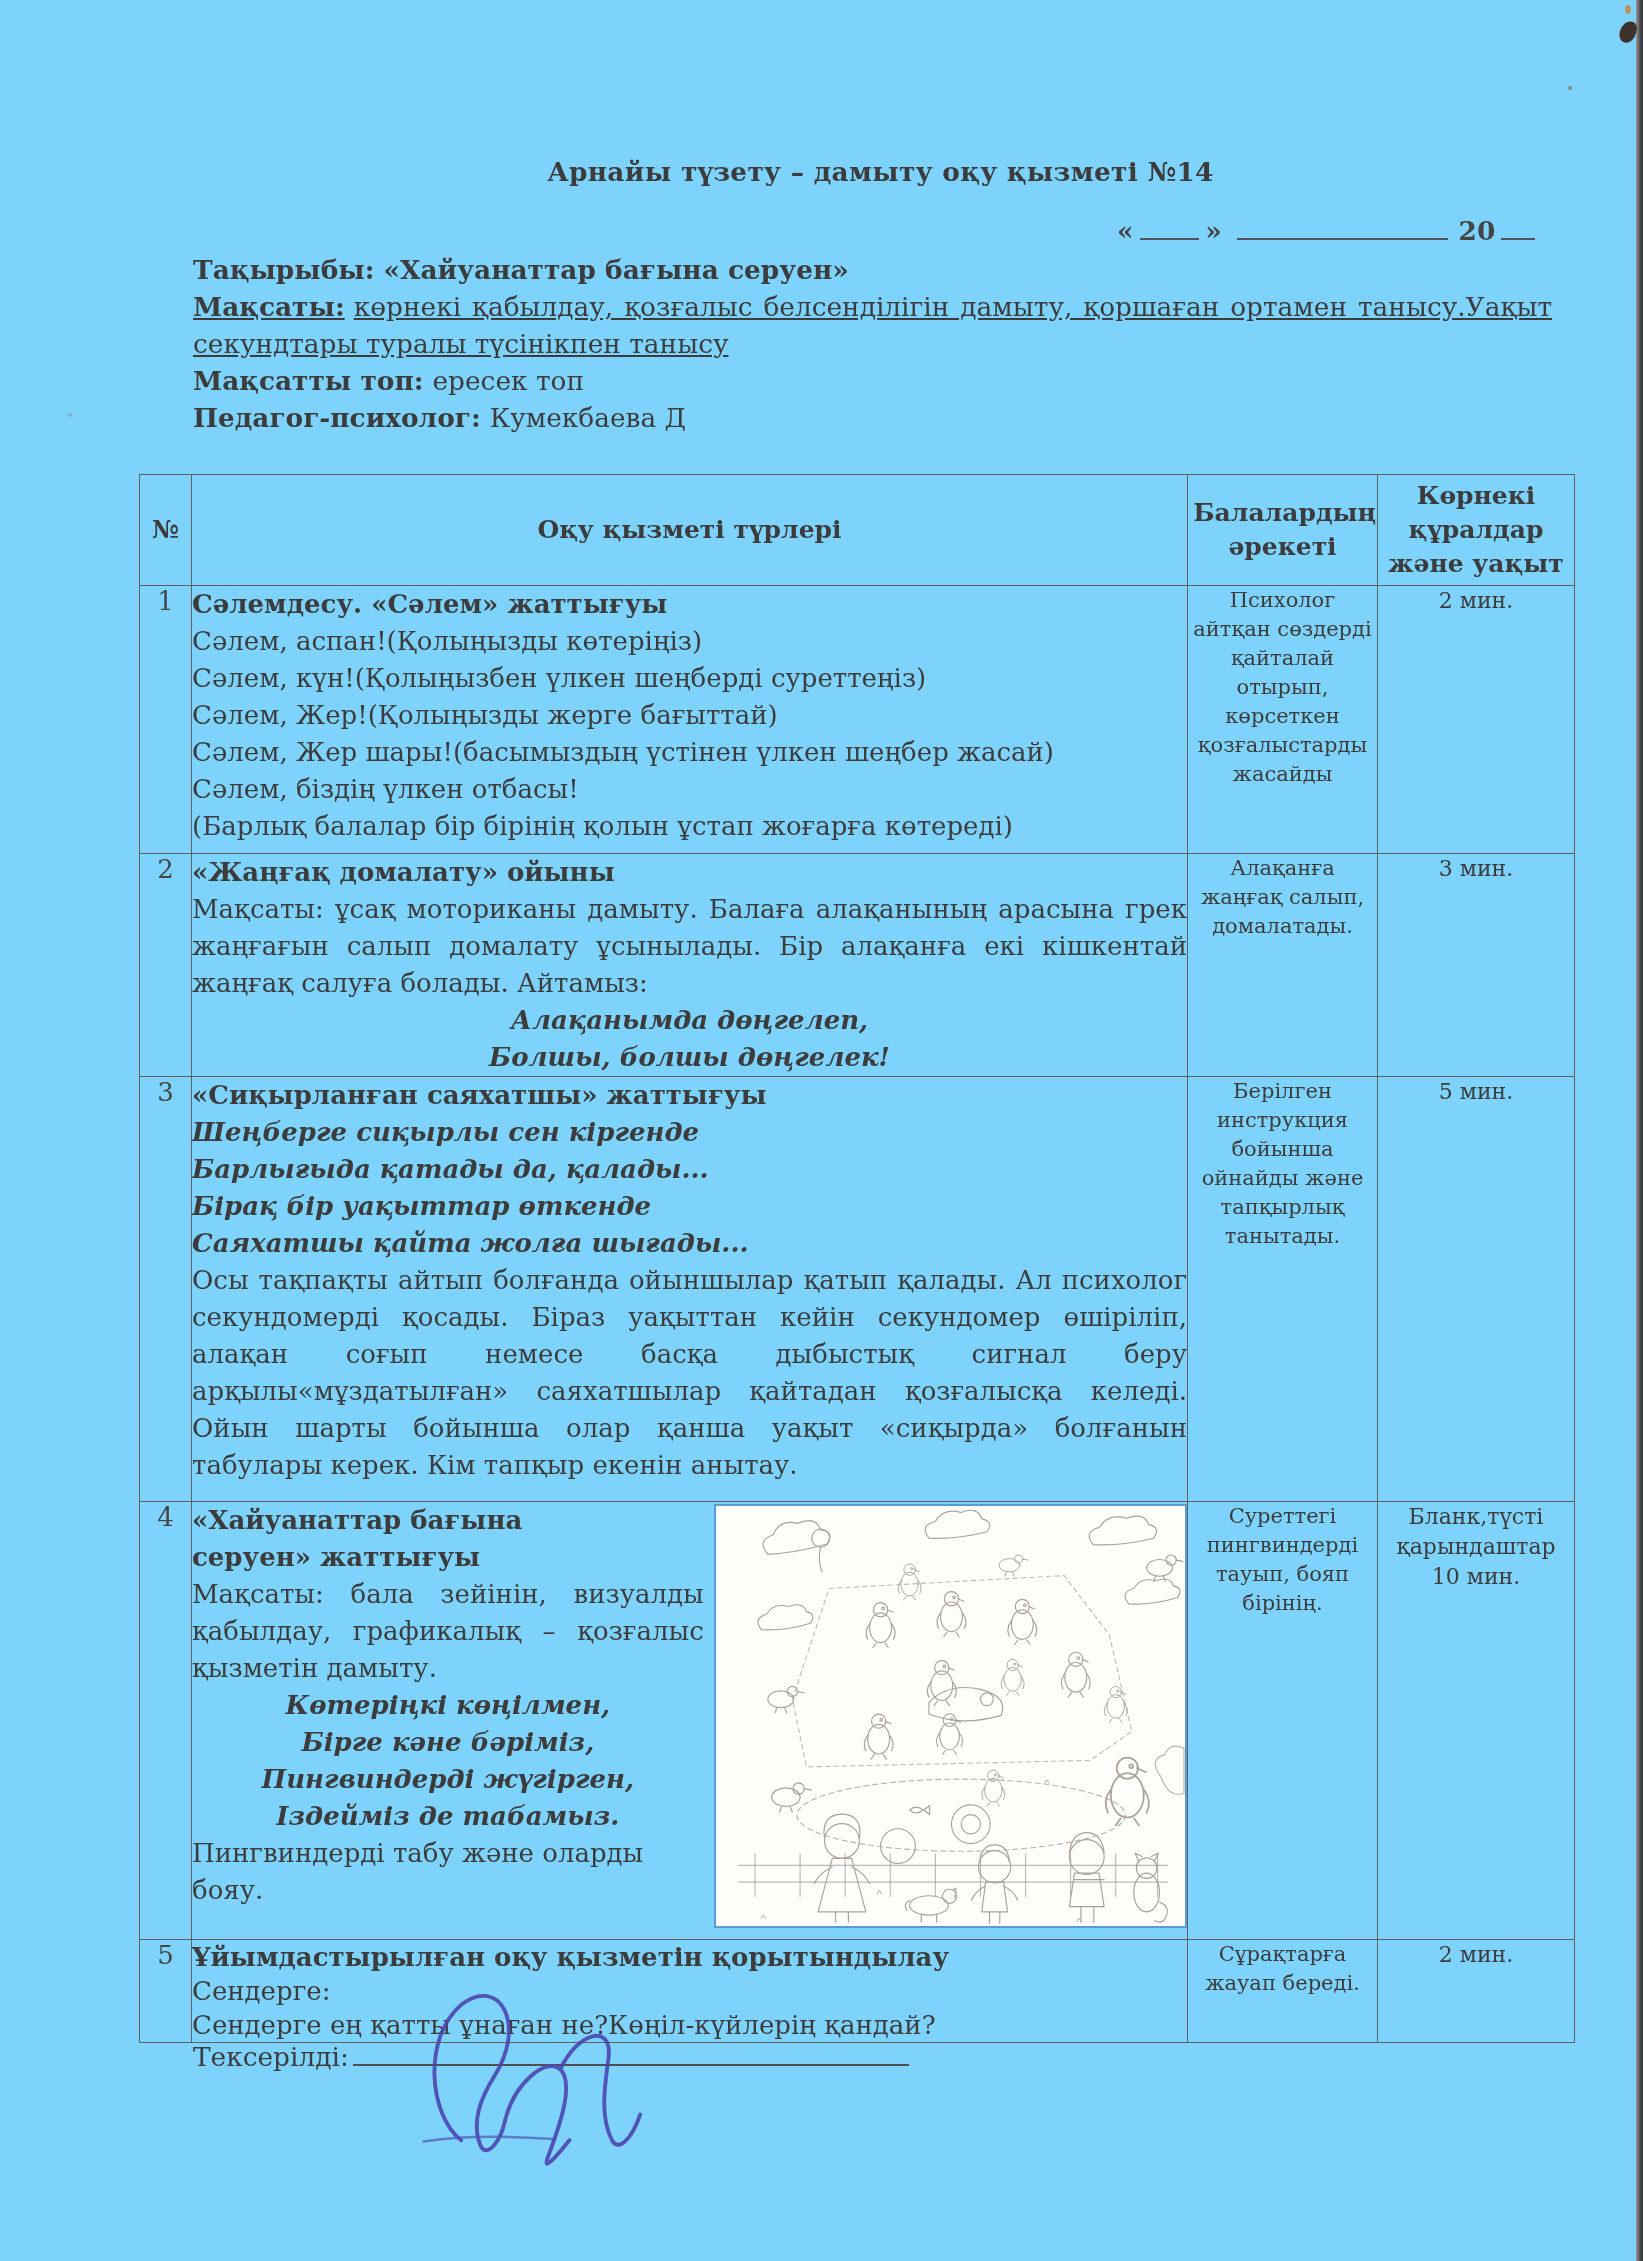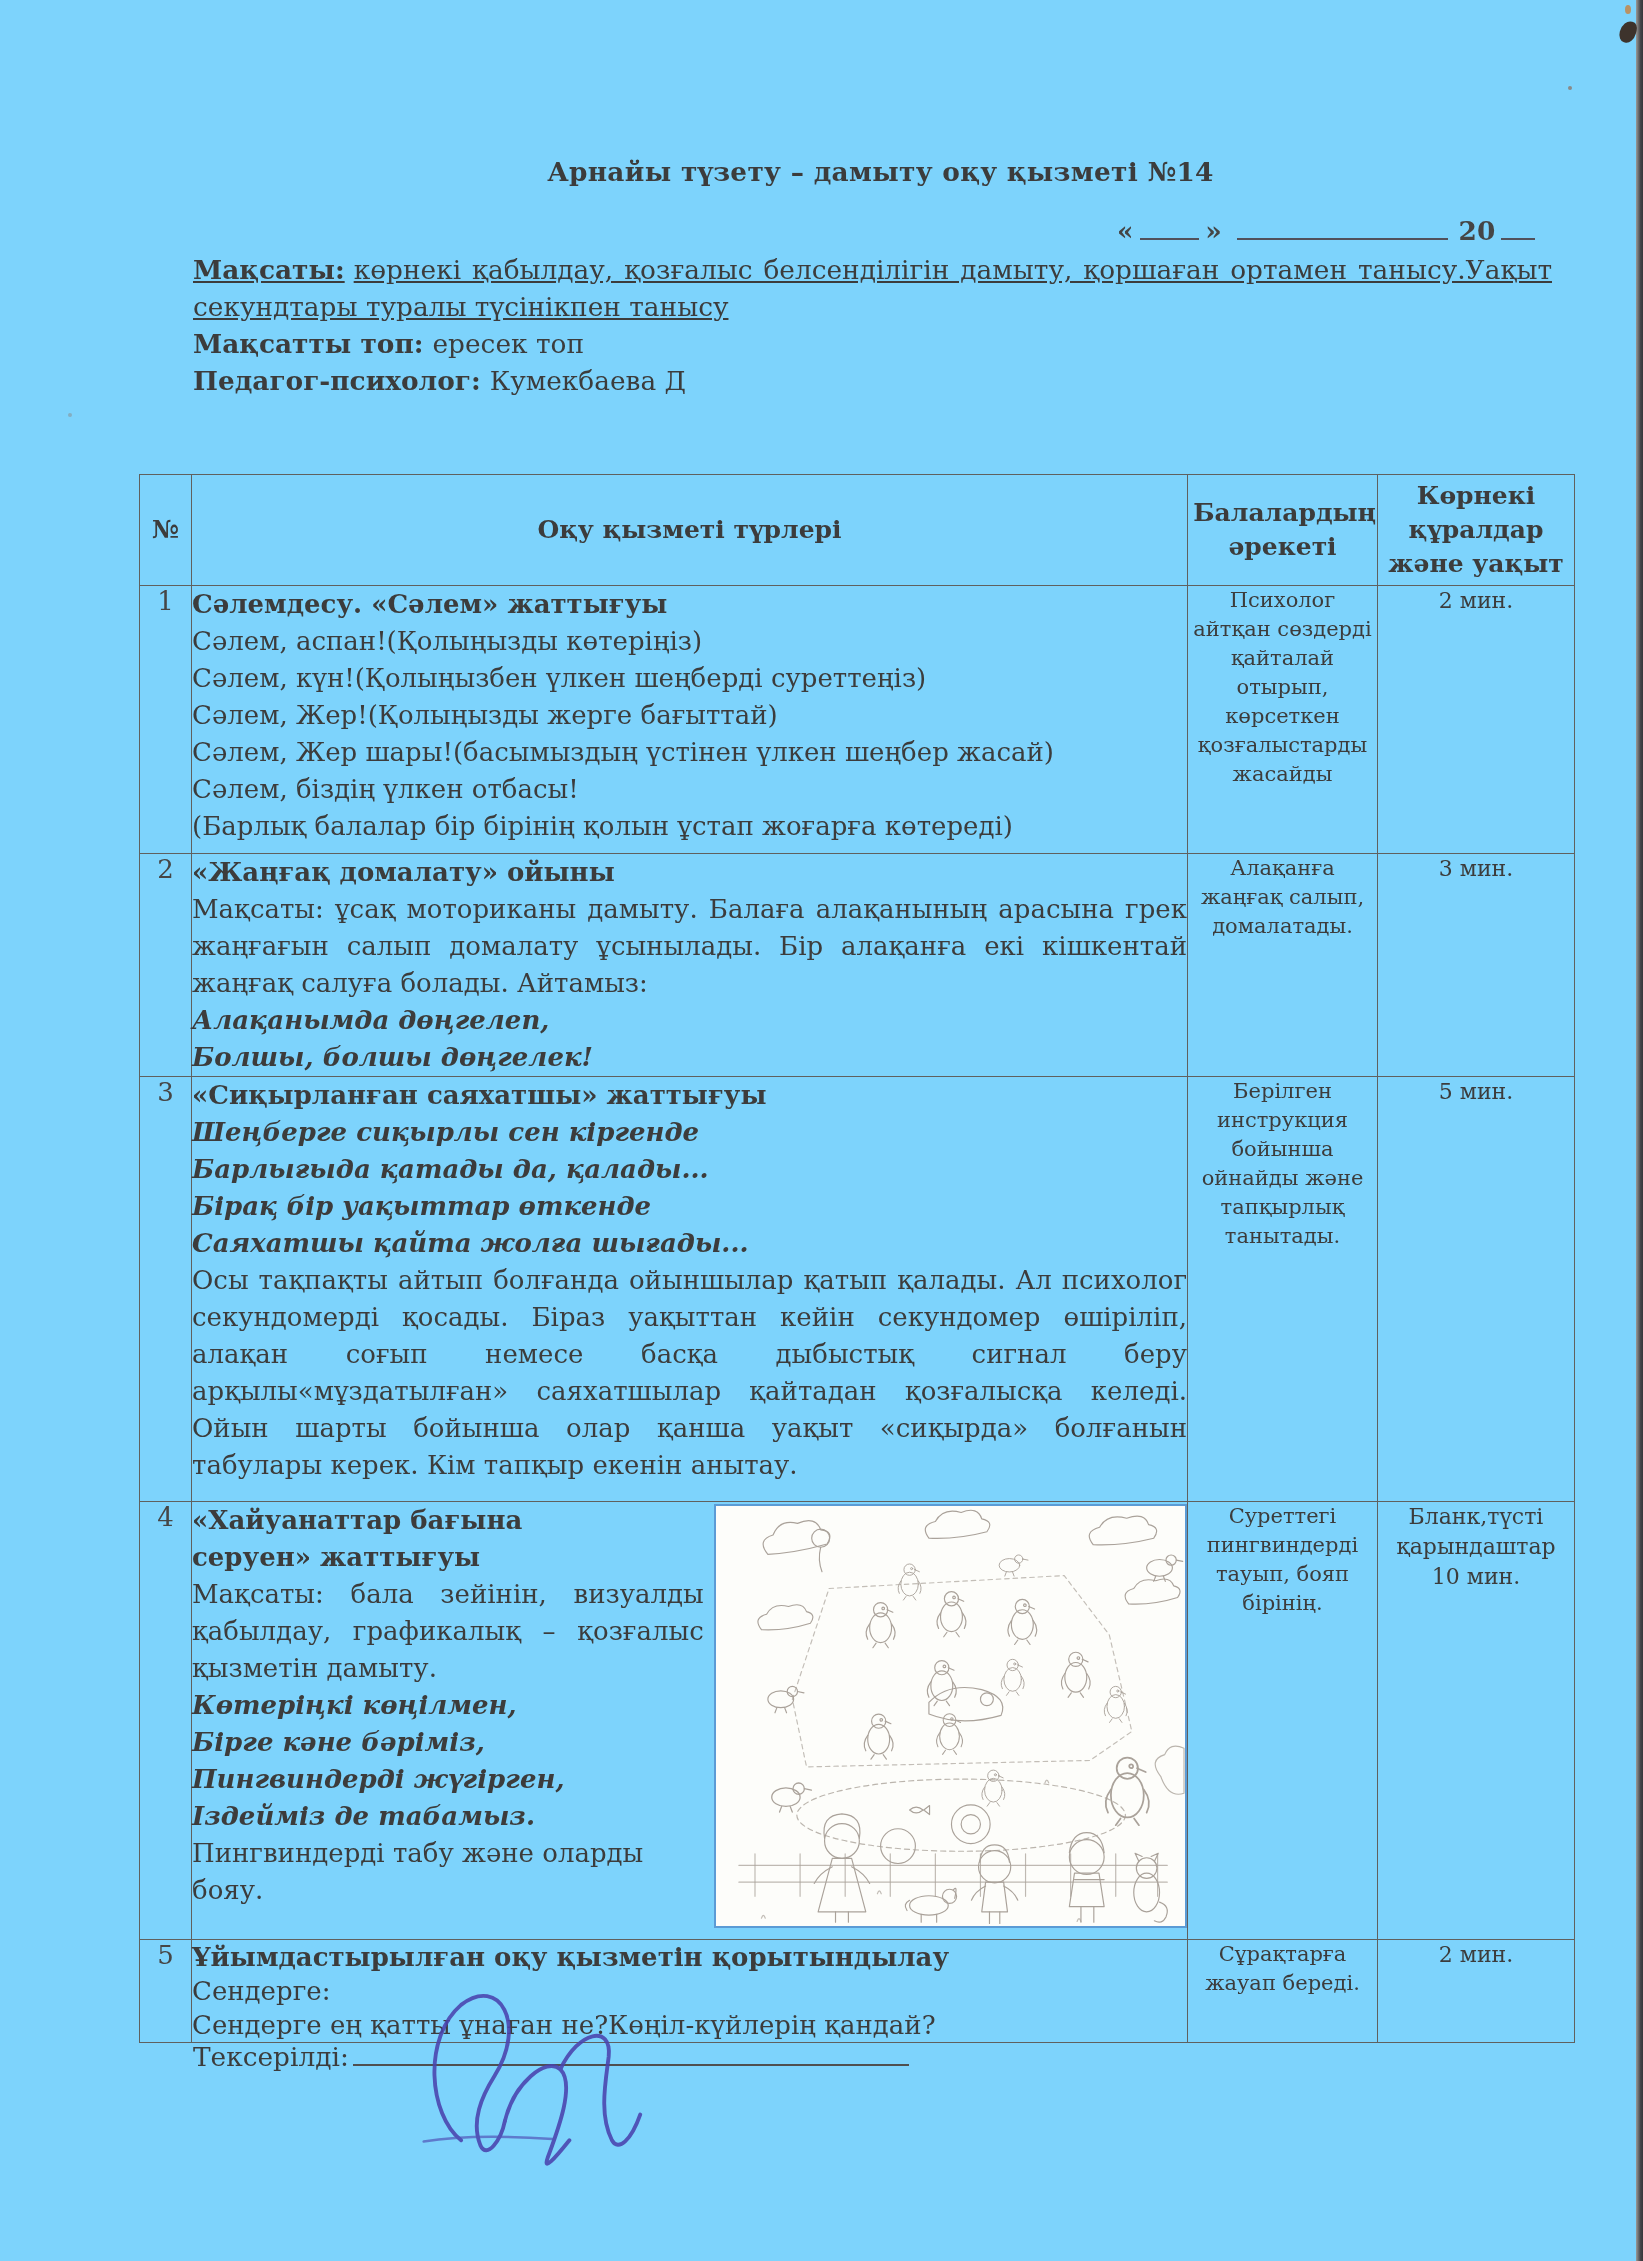--- a/index.html
+++ b/index.html
@@ -34,21 +34,21 @@
   table.lesson th{font-size:25px;font-weight:bold;text-align:center;vertical-align:middle;line-height:34px;padding:3.9px 5.2px;}
   th.hdr-narrow{padding:3.9px 30px;}
   .c-num{text-align:center;font-size:26px;padding-top:6.4px;color:#464646;}
   .c-main{font-size:26px;line-height:37px;padding:5.2px 15.5px 0 17px;}
   .c-act{font-size:21px;line-height:29px;text-align:center;padding:9px 10.3px 0;}
   .c-time{font-size:22px;line-height:30px;text-align:center;padding:9px 7.7px 0;}
   .row-title{font-weight:bold;}
   .narrow-title{max-width:400px;}
   .just{text-align:justify;}
   .verse{font-weight:bold;font-style:italic;}
-  .vcenter{text-align:left;}
+  .vcenter{text-align:center;}
   .tight{line-height:34px;margin-top:44px;}
 
   svg.coloring{float:right;width:469px;height:420px;border:2.6px solid #5b9bd5;background:#fdfdfa;margin:2.6px 0 6.4px 10.3px;}
 
   .footer-line{position:absolute;left:193px;top:2041px;font-size:26.4px;}
   .footer-line .b4{width:556px;border-bottom:2.6px solid #4f4f4f;height:23px;margin-left:3.9px;}
   svg.signature{position:absolute;left:385px;top:1948px;width:303px;height:213px;overflow:visible;}
 </style>
 </head>
 <body>
@@ -59,20 +59,21 @@
   <div class="corner-mark"></div>
   <div class="corner-dot"></div>
   <div class="speck" style="left:1568px;top:86px;"></div>
   <div class="speck" style="left:68px;top:413px;opacity:.5;"></div>
 
   <div class="doc-title">Арнайы түзету – дамыту оқу қызметі №14</div>
 
   <div class="date-line"><span>«</span><span class="blank b1"></span><span>»</span><span class="blank b2"></span><span>20</span><span class="blank b3"></span></div>
 
   <div class="meta">
+    <div class="meta-line"><span class="lbl">Тақырыбы:</span><span class="meta-bold">«Хайуанаттар бағына серуен»</span></div>
     <div class="meta-line mjust"><span class="lbl">Мақсаты:</span><span>көрнекі қабылдау, қозғалыс белсенділігін дамыту, қоршаған ортамен танысу.Уақыт секундтары туралы түсінікпен танысу</span></div>
     <div class="meta-line"><span class="lbl">Мақсатты топ:</span><span>ересек топ</span></div>
     <div class="meta-line"><span class="lbl">Педагог-психолог:</span><span>Кумекбаева Д</span></div>
   </div>
 
   <table class="lesson">
     <colgroup>
         <col style="width:52px">
         <col style="width:996px">
         <col style="width:190px">

